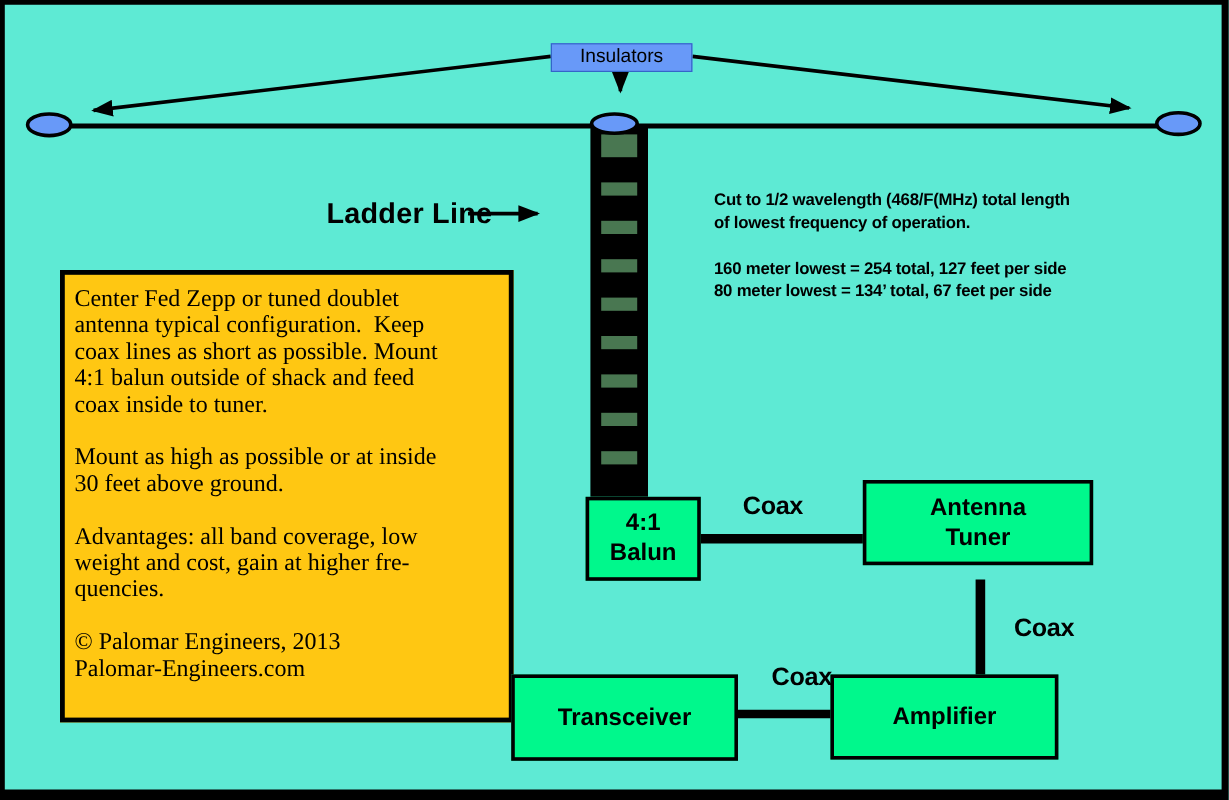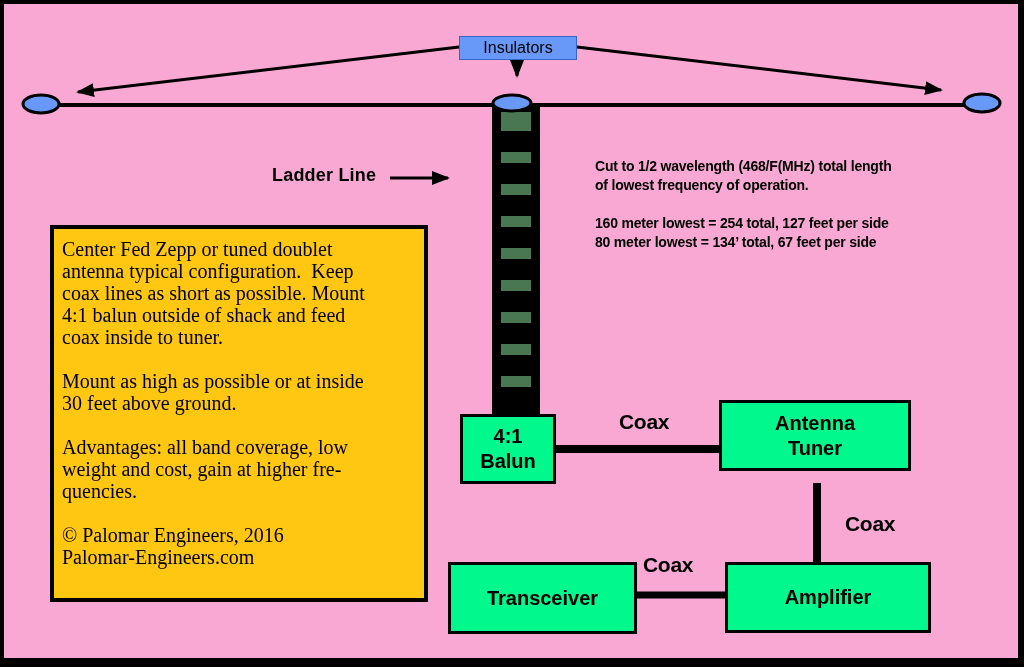--- a/index.html
+++ b/index.html
@@ -1,39 +1,39 @@
 <!DOCTYPE html>
 <html><head>
 <meta charset="utf-8">
 <style>
   html,body { margin:0; padding:0; background:#222; }
   .stage {
     position:relative; width:1024px; height:667px;
-    background:#f9a8d4; overflow:hidden;
+    background:#5eead4; overflow:hidden;
     font-family:"Liberation Sans", sans-serif;
     color:#000;
   }
   .frame {
     position:absolute; inset:0; box-sizing:border-box;
     border:solid #000; border-width:4px 6px 9px 4px;
     pointer-events:none; z-index:50;
   }
   .overlay { position:absolute; left:0; top:0; width:1024px; height:667px; }
 
   .abs { position:absolute; }
 
   .insulators-box {
     left:459px; top:36px; width:118px; height:24px;
     background:#6899F8; border:1px solid #3465C8; box-sizing:border-box;
     display:flex; align-items:center; justify-content:center;
     font-size:16px; z-index:10;
   }
 
   .ladder-label {
-    left:272px; top:165px; font-size:18px; font-weight:bold; z-index:10;
+    left:272px; top:165px; font-size:24px; font-weight:bold; z-index:10;
     letter-spacing:0.2px;
   }
 
   .note-block { left:595px; top:157px; width:390px; z-index:10; }
   .note-line {
     height:19px; line-height:19px; font-size:14px; font-weight:bold;
     letter-spacing:-0.2px; white-space:pre;
   }
 
   .info-box {
@@ -43,24 +43,24 @@
     font-family:"Liberation Serif", serif; font-size:20px;
   }
   .ybx-line { height:22px; line-height:22px; white-space:pre; }
 
   .gbox {
     background:#00F88C; border:3px solid #000; box-sizing:border-box;
     display:flex; flex-direction:column; align-items:center; justify-content:center;
     font-weight:bold; font-size:20px; line-height:25px; text-align:center;
     z-index:10;
   }
-  .balun-box       { left:460px; top:414px; width:96px;  height:70px; }
+  .balun-box       { left:488px; top:414px; width:96px;  height:70px; }
   .tuner-box       { left:719px; top:400px; width:192px; height:71px; }
-  .transceiver-box { left:448px; top:562px; width:189px; height:72px; }
-  .amplifier-box   { left:725px; top:562px; width:206px; height:71px; }
+  .transceiver-box { left:426px; top:562px; width:189px; height:72px; }
+  .amplifier-box   { left:692px; top:562px; width:190px; height:71px; }
 
   .coax-label { font-size:21px; font-weight:bold; z-index:10; letter-spacing:-0.3px; }
   .coax-1 { left:619px; top:410px; }
   .coax-2 { left:845px; top:512px; }
   .coax-3 { left:643px; top:553px; }
 </style>
 </head>
 <body>
 
 <div class="stage">
@@ -123,21 +123,21 @@
     <div class="ybx-line">4:1 balun outside of shack and feed</div>
     <div class="ybx-line">coax inside to tuner.</div>
     <div class="ybx-line"></div>
     <div class="ybx-line">Mount as high as possible or at inside</div>
     <div class="ybx-line">30 feet above ground.</div>
     <div class="ybx-line"></div>
     <div class="ybx-line">Advantages: all band coverage, low</div>
     <div class="ybx-line">weight and cost, gain at higher fre-</div>
     <div class="ybx-line">quencies.</div>
     <div class="ybx-line"></div>
-    <div class="ybx-line">© Palomar Engineers, 2016</div>
+    <div class="ybx-line">© Palomar Engineers, 2013</div>
     <div class="ybx-line">Palomar-Engineers.com</div>
   </div>
 
   <div class="abs gbox balun-box">
     <div>4:1</div>
     <div>Balun</div>
   </div>
 
   <div class="abs gbox tuner-box">
     <div>Antenna</div>

